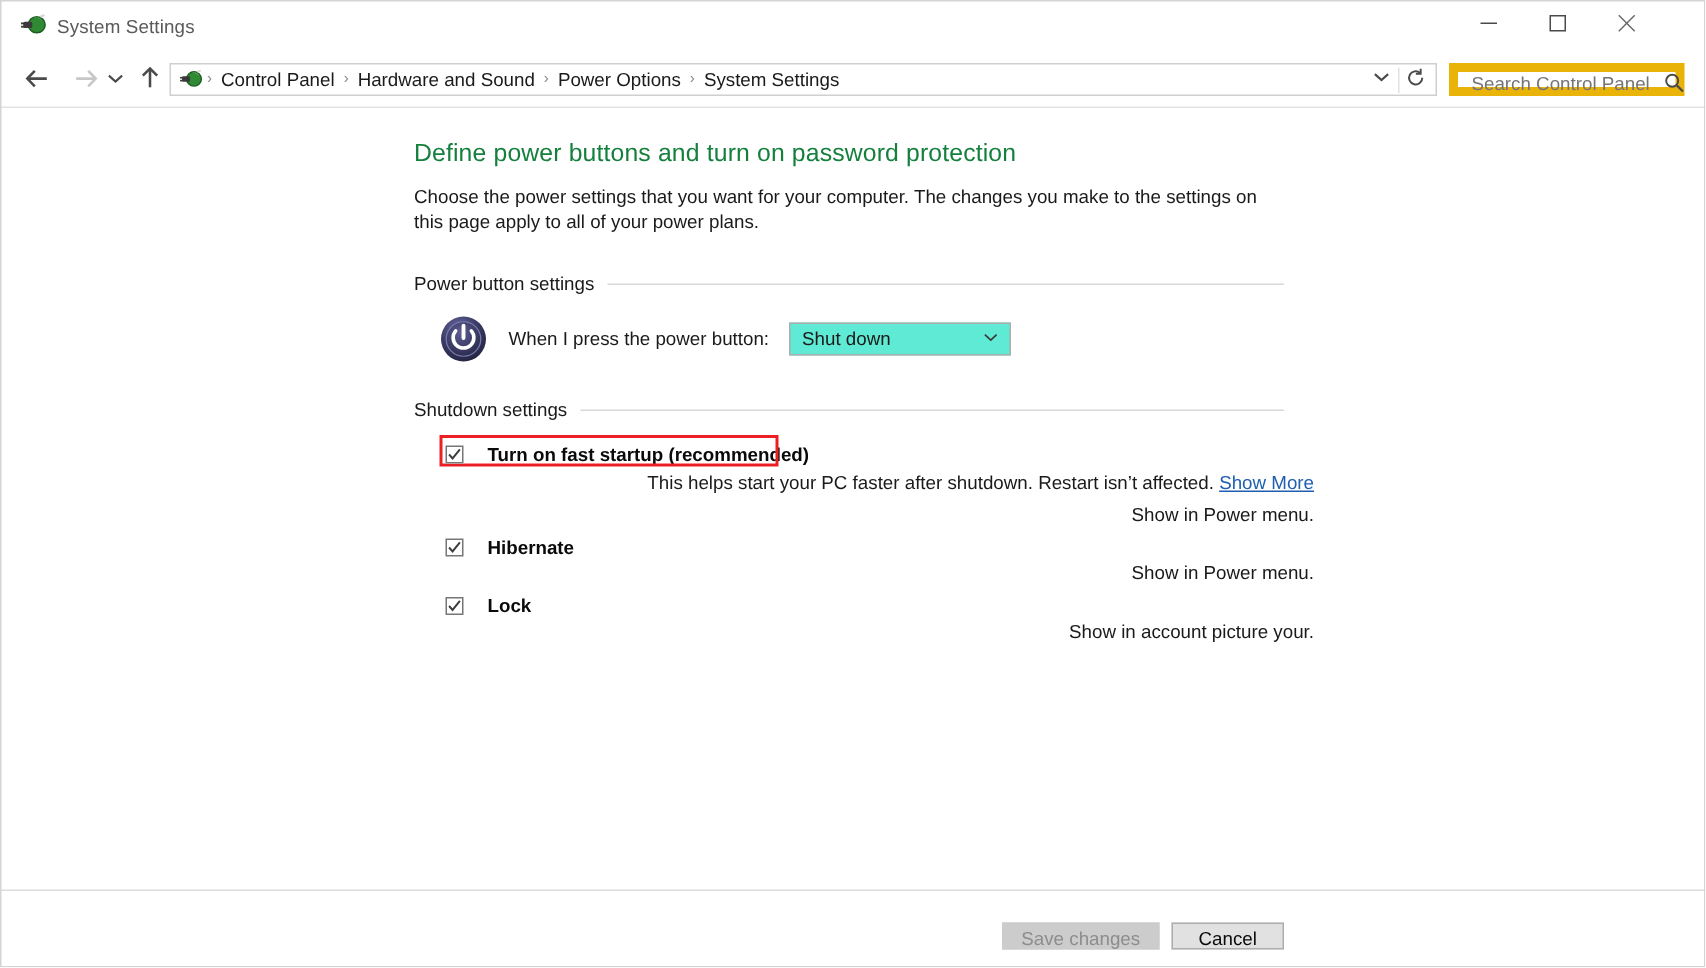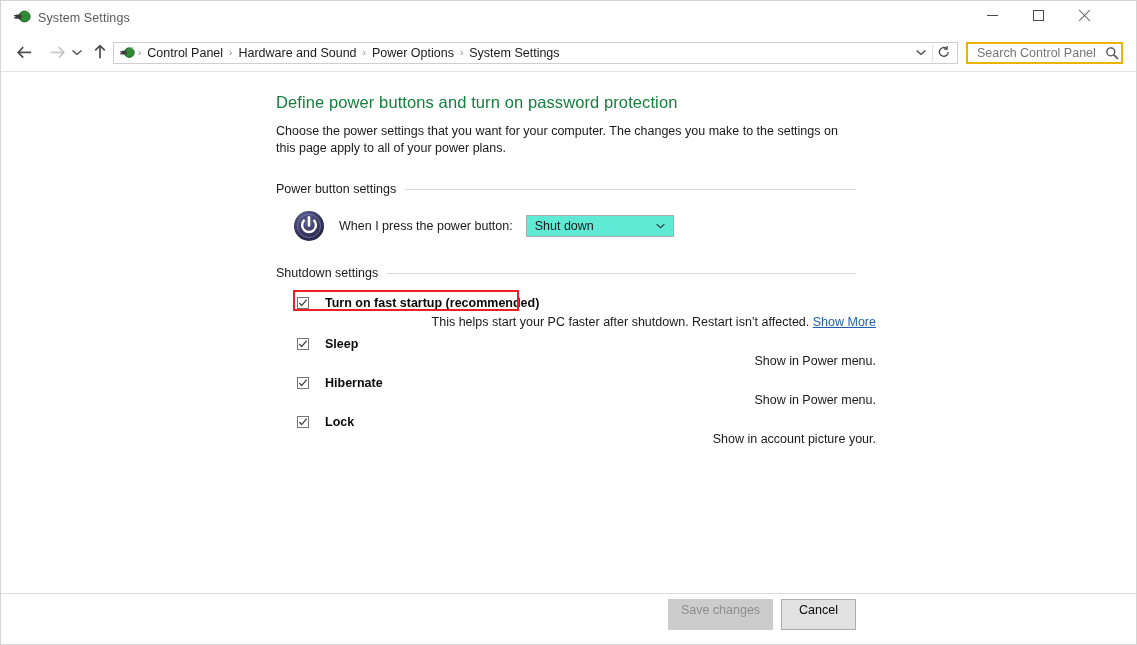--- a/index.html
+++ b/index.html
@@ -140,25 +140,25 @@
   .crumb-divider {
     position: absolute;
     right: 24px; top: 2px;
     width: 1px; height: 17px;
     background: #e2e2e2;
   }
   .searchbox {
     position: absolute;
     left: 966px; top: 42px;
     width: 157px; height: 22px;
-    border: 2px solid #eab308;
-    background: #ffffff;
-    box-sizing: border-box;
-    display: flex;
-    align-items: center;
+    border: 6px solid #eab308;
+    background: #ffffff;
+    box-sizing: border-box;
+    display: flex;
+    align-items: flex-start;
   }
   .searchbox input {
     border: none;
     outline: none;
     font-family: "Liberation Sans", sans-serif;
     font-size: 12.5px;
     color: #5c5c5c;
     width: 126px;
     margin-left: 7px;
     background: transparent;
@@ -301,22 +301,22 @@
   
   .footer {
     position: absolute;
     left: 0; top: 593px;
     width: 1137px; height: 52px;
     background: #ffffff;
     border-top: 1px solid #dcdcdc;
   }
   .btn {
     position: absolute;
-    top: 5px;
-    height: 31px;
+    top: 21px;
+    height: 18px;
     font-family: "Liberation Sans", sans-serif;
     font-size: 12.5px;
     box-sizing: border-box;
     cursor: default;
     text-align: center;
     line-height: 21px;
   }
   .btn-save {
     left: 668px;
     width: 105px;
@@ -499,28 +499,20 @@
               <path d="M1.4 5.0 L3.7 7.6 L8.6 1.6" fill="none" stroke="#3c3c3c" stroke-width="1.3"></path>
             </svg>
           </span>
           <span class="cb-label">Turn on fast startup (recommended)</span>
         </div>
         <div class="cb-desc">
           <span>This helps start your PC faster after shutdown. Restart isn’t affected.</span>
           <a href="#">Show More</a>
         </div>
 
-        <div class="cbrow">
-          <span class="cb">
-            <svg width="10" height="10" viewBox="0 0 10 10">
-              <path d="M1.4 5.0 L3.7 7.6 L8.6 1.6" fill="none" stroke="#3c3c3c" stroke-width="1.3"></path>
-            </svg>
-          </span>
-          <span class="cb-label">Sleep</span>
-        </div>
         <div class="cb-desc">Show in Power menu.</div>
 
         <div class="cbrow">
           <span class="cb">
             <svg width="10" height="10" viewBox="0 0 10 10">
               <path d="M1.4 5.0 L3.7 7.6 L8.6 1.6" fill="none" stroke="#3c3c3c" stroke-width="1.3"></path>
             </svg>
           </span>
           <span class="cb-label">Hibernate</span>
         </div>

